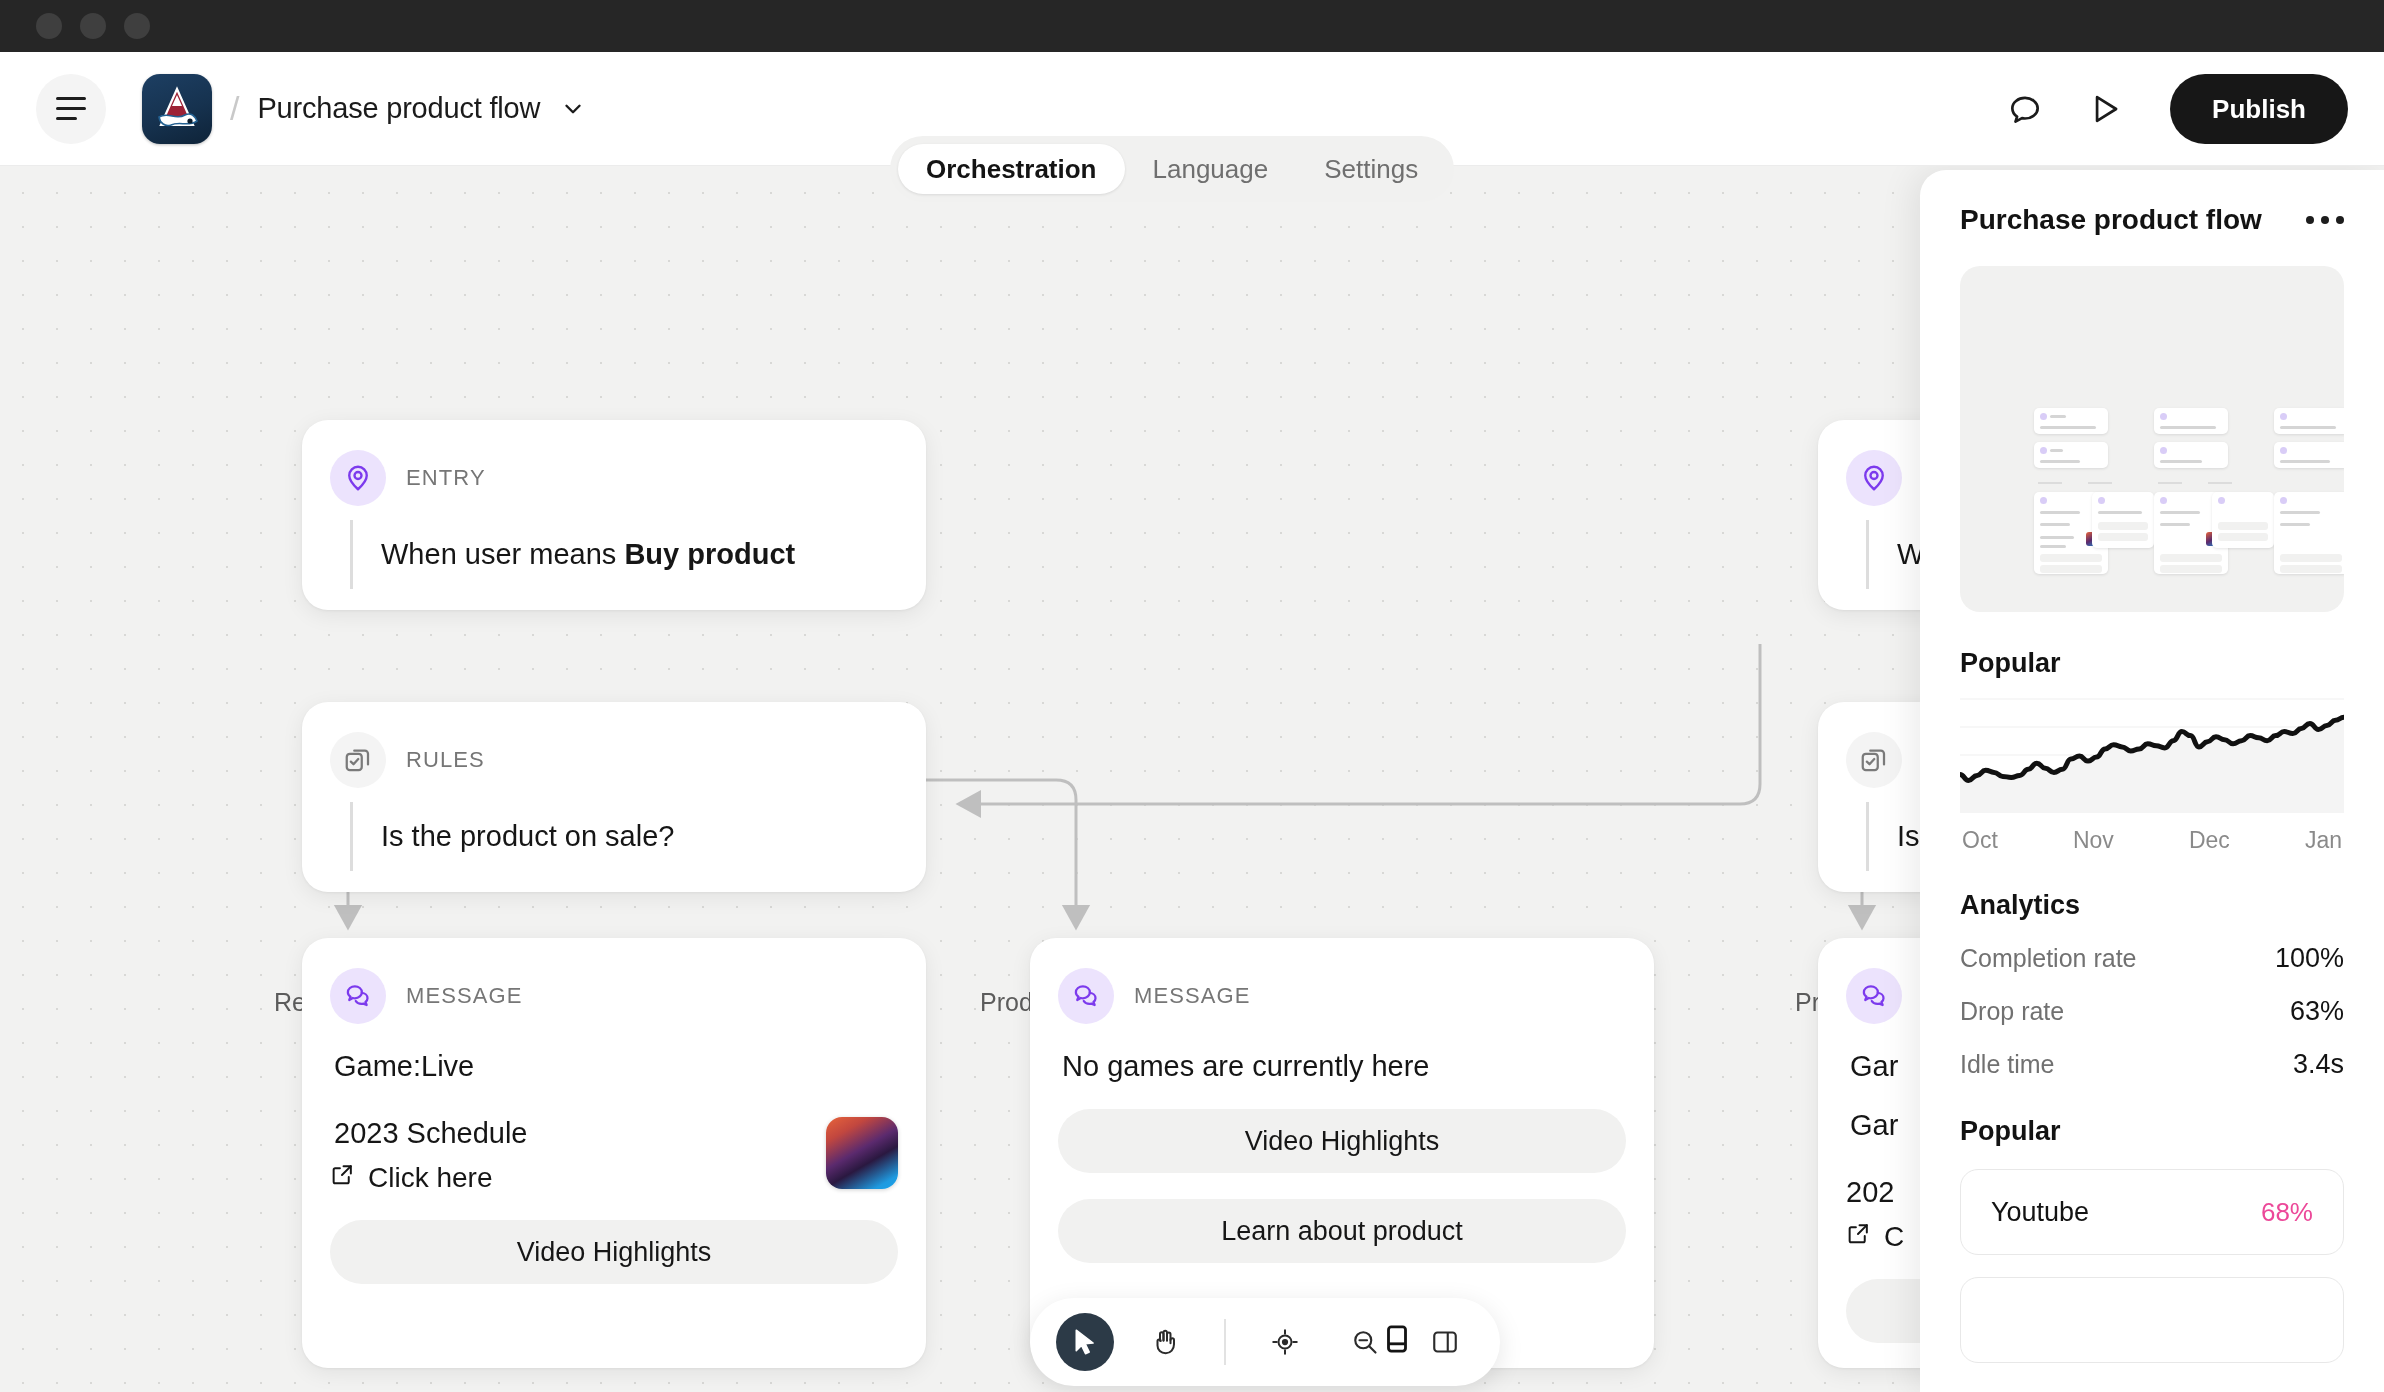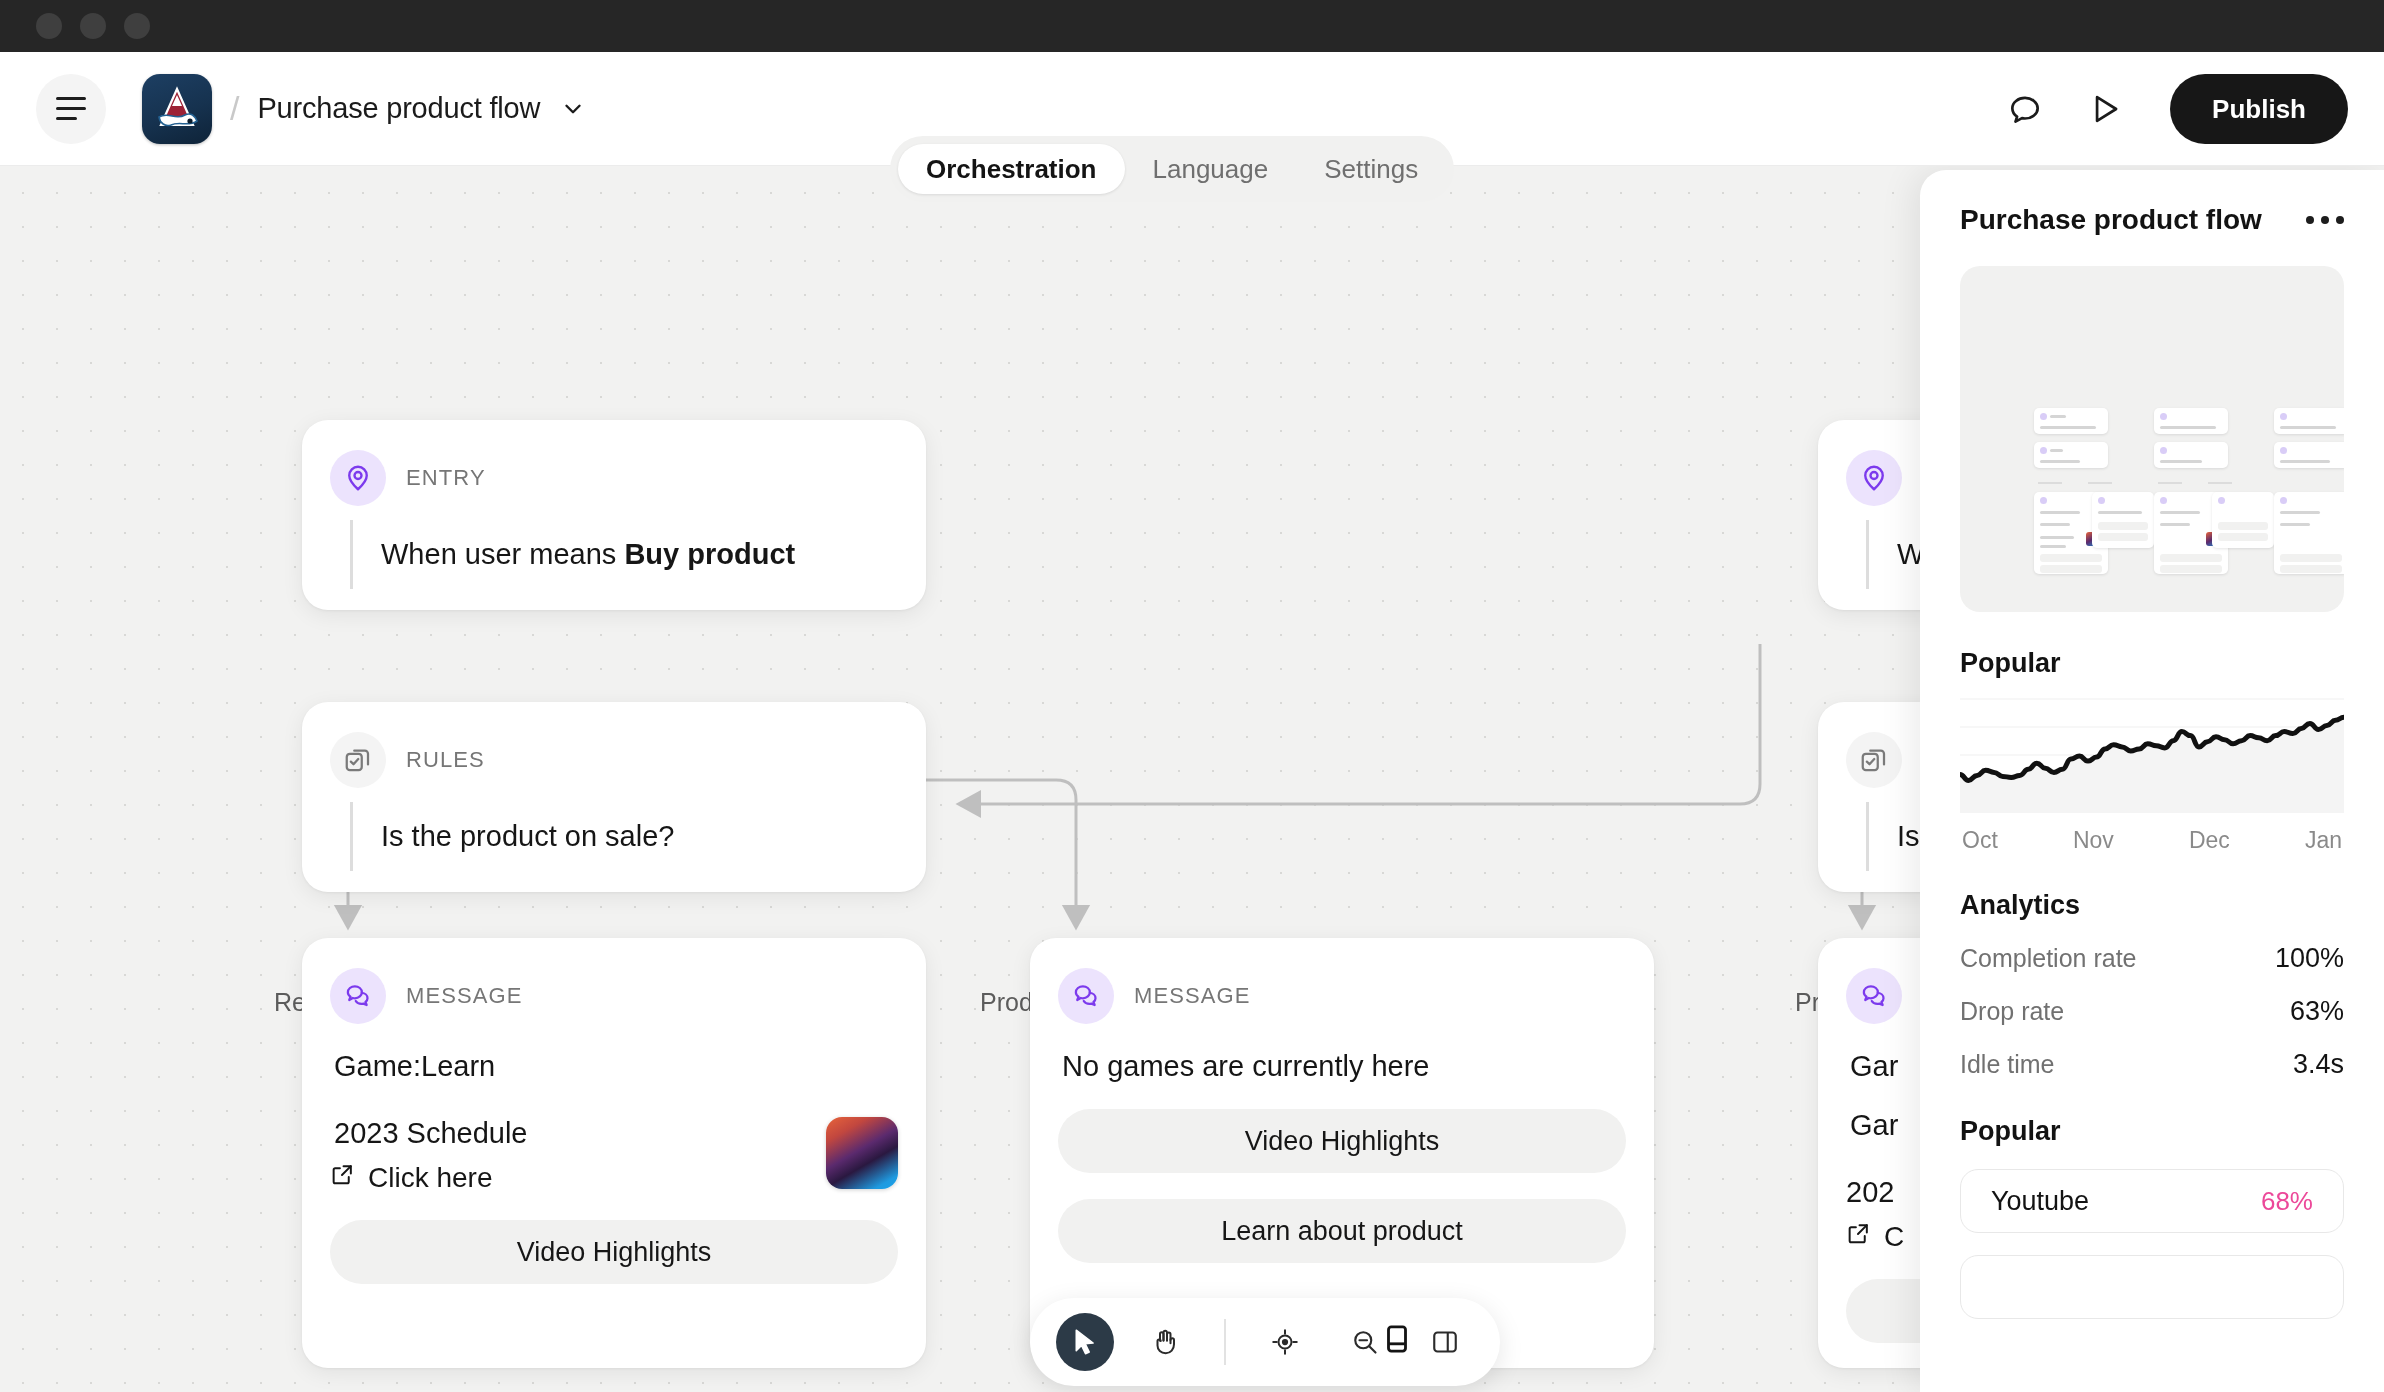--- a/index.html
+++ b/index.html
@@ -146,21 +146,21 @@
   #chart { margin-top: 16px; height: 118px; position: relative; }
   #chart-axis { display: flex; justify-content: space-between; margin-top: 14px; padding: 0 2px; }
   #chart-axis span { font-size: 23px; color: #8a8a8a; }
 
   .stat { display: flex; justify-content: space-between; align-items: baseline; margin-top: 22px; }
   .stat-label { font-size: 25px; color: #717171; }
   .stat-value { font-size: 27px; color: #131313; }
 
   .pop-item {
     margin-top: 22px; border: 1px solid #e8e8e8; border-radius: 18px;
-    height: 64px; display: flex; align-items: center; justify-content: space-between;
+    height: 86px; display: flex; align-items: center; justify-content: space-between;
     padding: 0 30px; cursor: pointer;
   }
   .pop-name { font-size: 27px; color: #131313; }
   .pop-pct { font-size: 26px; color: #ec4899; }
 </style>
 </head>
 <body>
 
 <div id="titlebar">
   <div class="tl-dot"></div>
@@ -278,21 +278,21 @@
   <div class="node" style="left:302px; top:772px; width:624px; height:430px;">
     <div class="node-head">
       <div class="node-badge badge-purple">
         <svg width="30" height="30" viewBox="0 0 24 24" fill="none" stroke="#7c3aed" stroke-width="1.8" stroke-linecap="round" stroke-linejoin="round">
           <path d="M9.5 4.2c3.1 0 5.6 2.1 5.6 4.8 0 2.6-2.5 4.8-5.6 4.8-.6 0-1.1-.1-1.6-.2L5 15.2l1-2.6C4.6 11.7 3.9 10.4 3.9 9c0-2.7 2.5-4.8 5.6-4.8z"></path>
           <path d="M15 9.4c2.6.3 4.6 2.1 4.6 4.3 0 1.2-.6 2.3-1.6 3.1l.9 2.4-2.6-1.1c-.5.1-1 .2-1.5.2-2 0-3.8-.9-4.6-2.3"></path>
         </svg>
       </div>
       <span class="node-kind">MESSAGE</span>
     </div>
-    <div class="msg-line">Game:Learn</div>
+    <div class="msg-line">Game:Live</div>
     <div class="msg-row">
       <div>
         <div style="font-size:29px;color:#161616;margin-left:4px;">2023 Schedule</div>
         <div class="msg-click">
           <span>
             <svg width="25" height="25" viewBox="0 0 24 24" fill="none" stroke="#161616" stroke-width="1.9" stroke-linecap="round" stroke-linejoin="round">
               <path d="M13 4h7v7"></path>
                 <path d="M20 4 11.5 12.5"></path>
               <path d="M18 14.5V19a1.5 1.5 0 0 1-1.5 1.5H5A1.5 1.5 0 0 1 3.5 19V7.5A1.5 1.5 0 0 1 5 6h4.5"></path>
             </svg>

